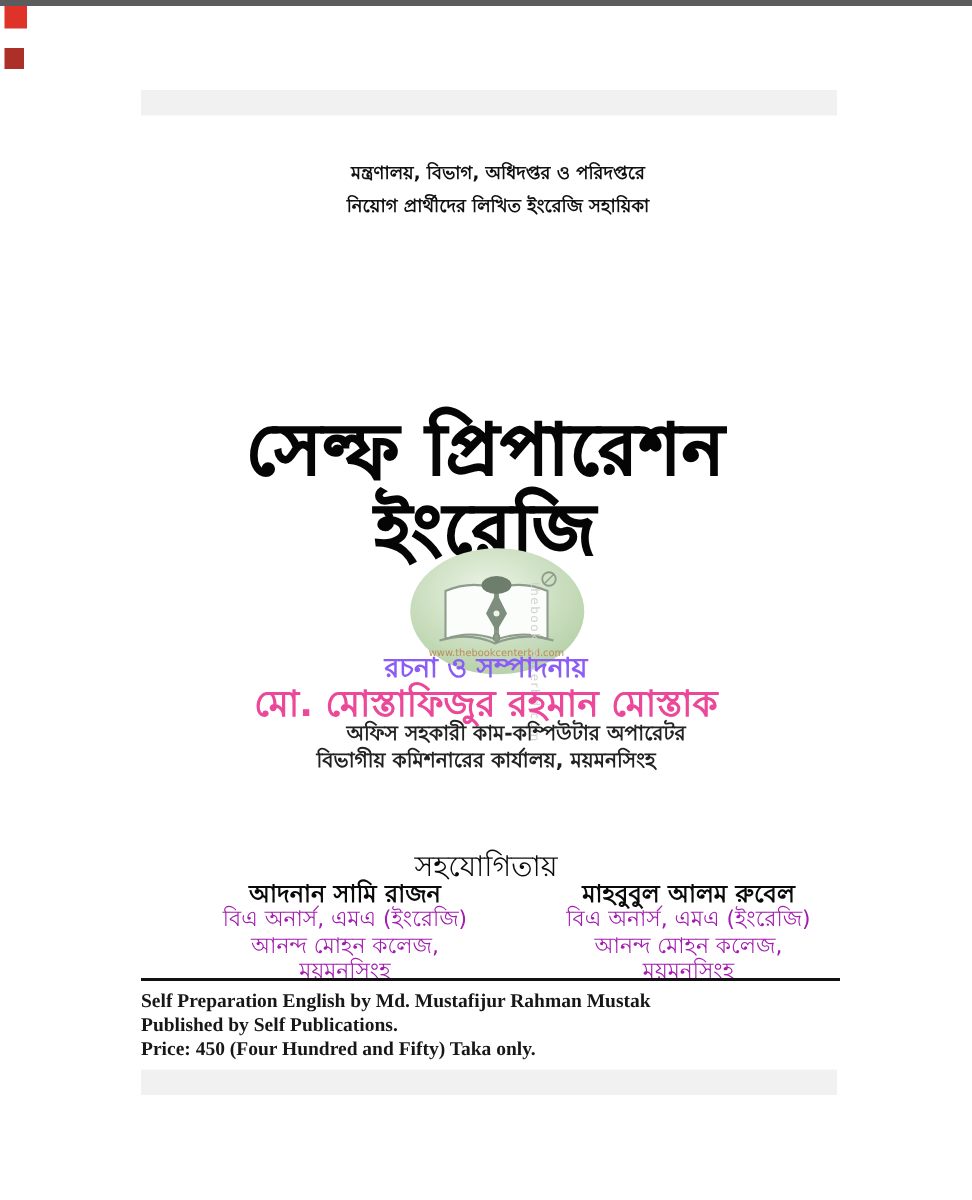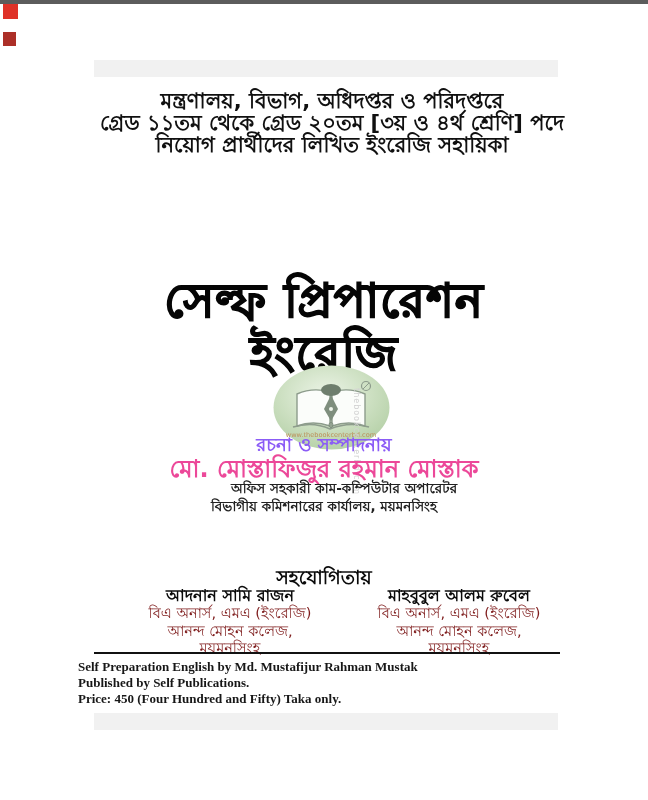--- a/index.html
+++ b/index.html
@@ -17,21 +17,21 @@
     width:648px; height:4px;
   }
   .corner-sq1 { position:absolute; left:3px; top:4px; width:15px; height:15px; }
   .corner-sq2 { position:absolute; left:3px; top:32px; width:13px; height:14px; }
   .band { position:absolute; left:94px; width:464px; height:17px; }
   .band-top { top:60px; }
   .band-bottom { top:713px; }
 
   .center-text { position:absolute; left:0; width:648px; text-align:center; }
 
-  .intro { top:90px; font-size:21px; font-weight:600; line-height:22px; color:#101010;padding-left:16px; }
+  .intro { top:104px; font-size:12px; font-weight:600; line-height:22px; color:#101010;padding-left:16px; }
 
   .book-title {
     top:246px;
     font-size:47px; font-weight:900; line-height:53px;
     color:#050505;
     -webkit-text-stroke:1.2px #050505;
     letter-spacing:1px;
     margin-top:28px;
   }
 
@@ -41,52 +41,51 @@
     position:absolute; left:352px; top:388px;
     writing-mode:vertical-rl;
     font-size:8px; color:#d2d2d2; letter-spacing:1px;
   }
 
   .editor-heading { top:431px; font-size:18px; font-weight:700; color:#8b5cf6; }
   .editor-name { top:450px; font-size:24px; font-weight:700; color:#ec4899; }
   .editor-designation { top:478px; font-size:13.5px; font-weight:600; color:#222222;margin-left:20px; }
   .editor-office { top:496px; font-size:13.5px; font-weight:600; color:#222222; }
 
-  .collab-heading { top:563px; font-size:19px; font-weight:700; color:#0a0a0a; }
+  .collab-heading { top:563px; font-size:19px; font-weight:400; color:#0a0a0a; }
 
   .cols { position:absolute; left:94px; top:586px; width:464px; display:flex;gap:36px; }
   .col { width:180px; text-align:center; }
   .col-left { margin-left:46px; }
   .col-right { margin-left:13px; }
   .col .name { font-size:16px; font-weight:700; line-height:19px; color:#0a0a0a; }
-  .col .degree, .col .college { font-size:14.5px; line-height:17.5px; color:#7f1d1d; }
+  .col .degree, .col .college { font-size:14.5px; line-height:17.5px; color:#a21caf; }
 
   .rule { position:absolute; left:94px; top:652px; width:466px; height:2px; background:#111111; }
 
   .footer {
-    position:absolute; left:78px; top:659px; width:470px;
+    position:absolute; left:94px; top:659px; width:470px;
     font-family:"Liberation Serif", serif;
     font-weight:700; font-size:13px; line-height:16px; color:#171717;
     text-align:left;
   }
 </style>
 </head>
 <body>
 
 <div class="page">
 
   <div class="top-bar" style="background:#5c5c5c;"></div>
   <div class="corner-sq1" style="background:#df3228;"></div>
   <div class="corner-sq2" style="background:#ac2f28;"></div>
 
   <div class="band band-top" style="background:#f1f1f1;"></div>
 
   <div class="center-text intro">
     <div>মন্ত্রণালয়, বিভাগ, অধিদপ্তর ও পরিদপ্তরে</div>
-    <div>গ্রেড ১১তম থেকে গ্রেড ২০তম [৩য় ও ৪র্থ শ্রেণি] পদে</div>
     <div>নিয়োগ প্রার্থীদের লিখিত ইংরেজি সহায়িকা</div>
   </div>
 
   <div class="center-text book-title">
     <div>সেল্ফ প্রিপারেশন</div>
     <div>ইংরেজি</div>
   </div>
 
   <div class="logo-wrap">
     <svg width="117" height="85" viewBox="0 0 117 85">

